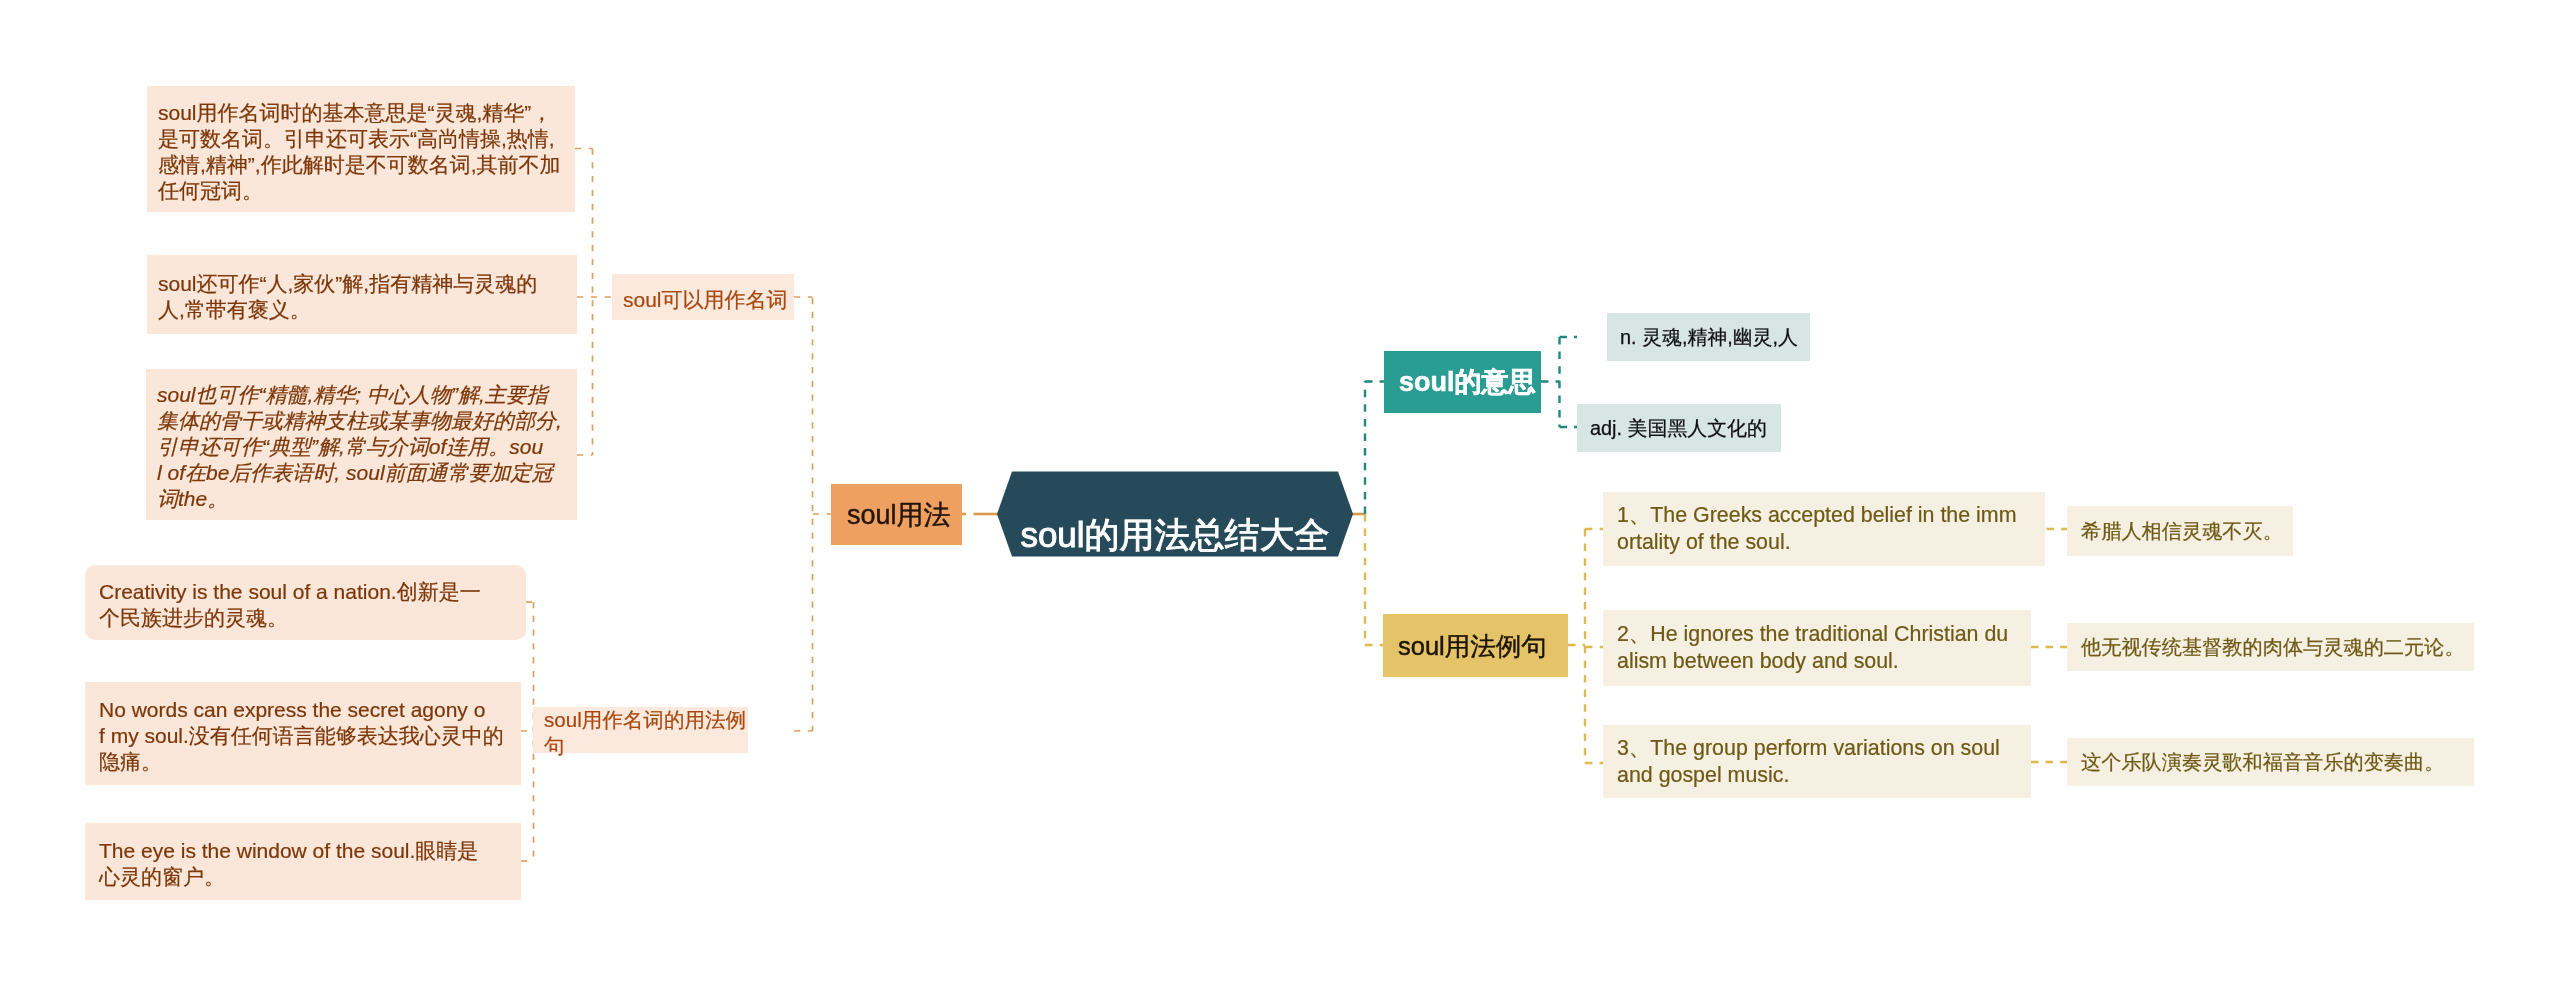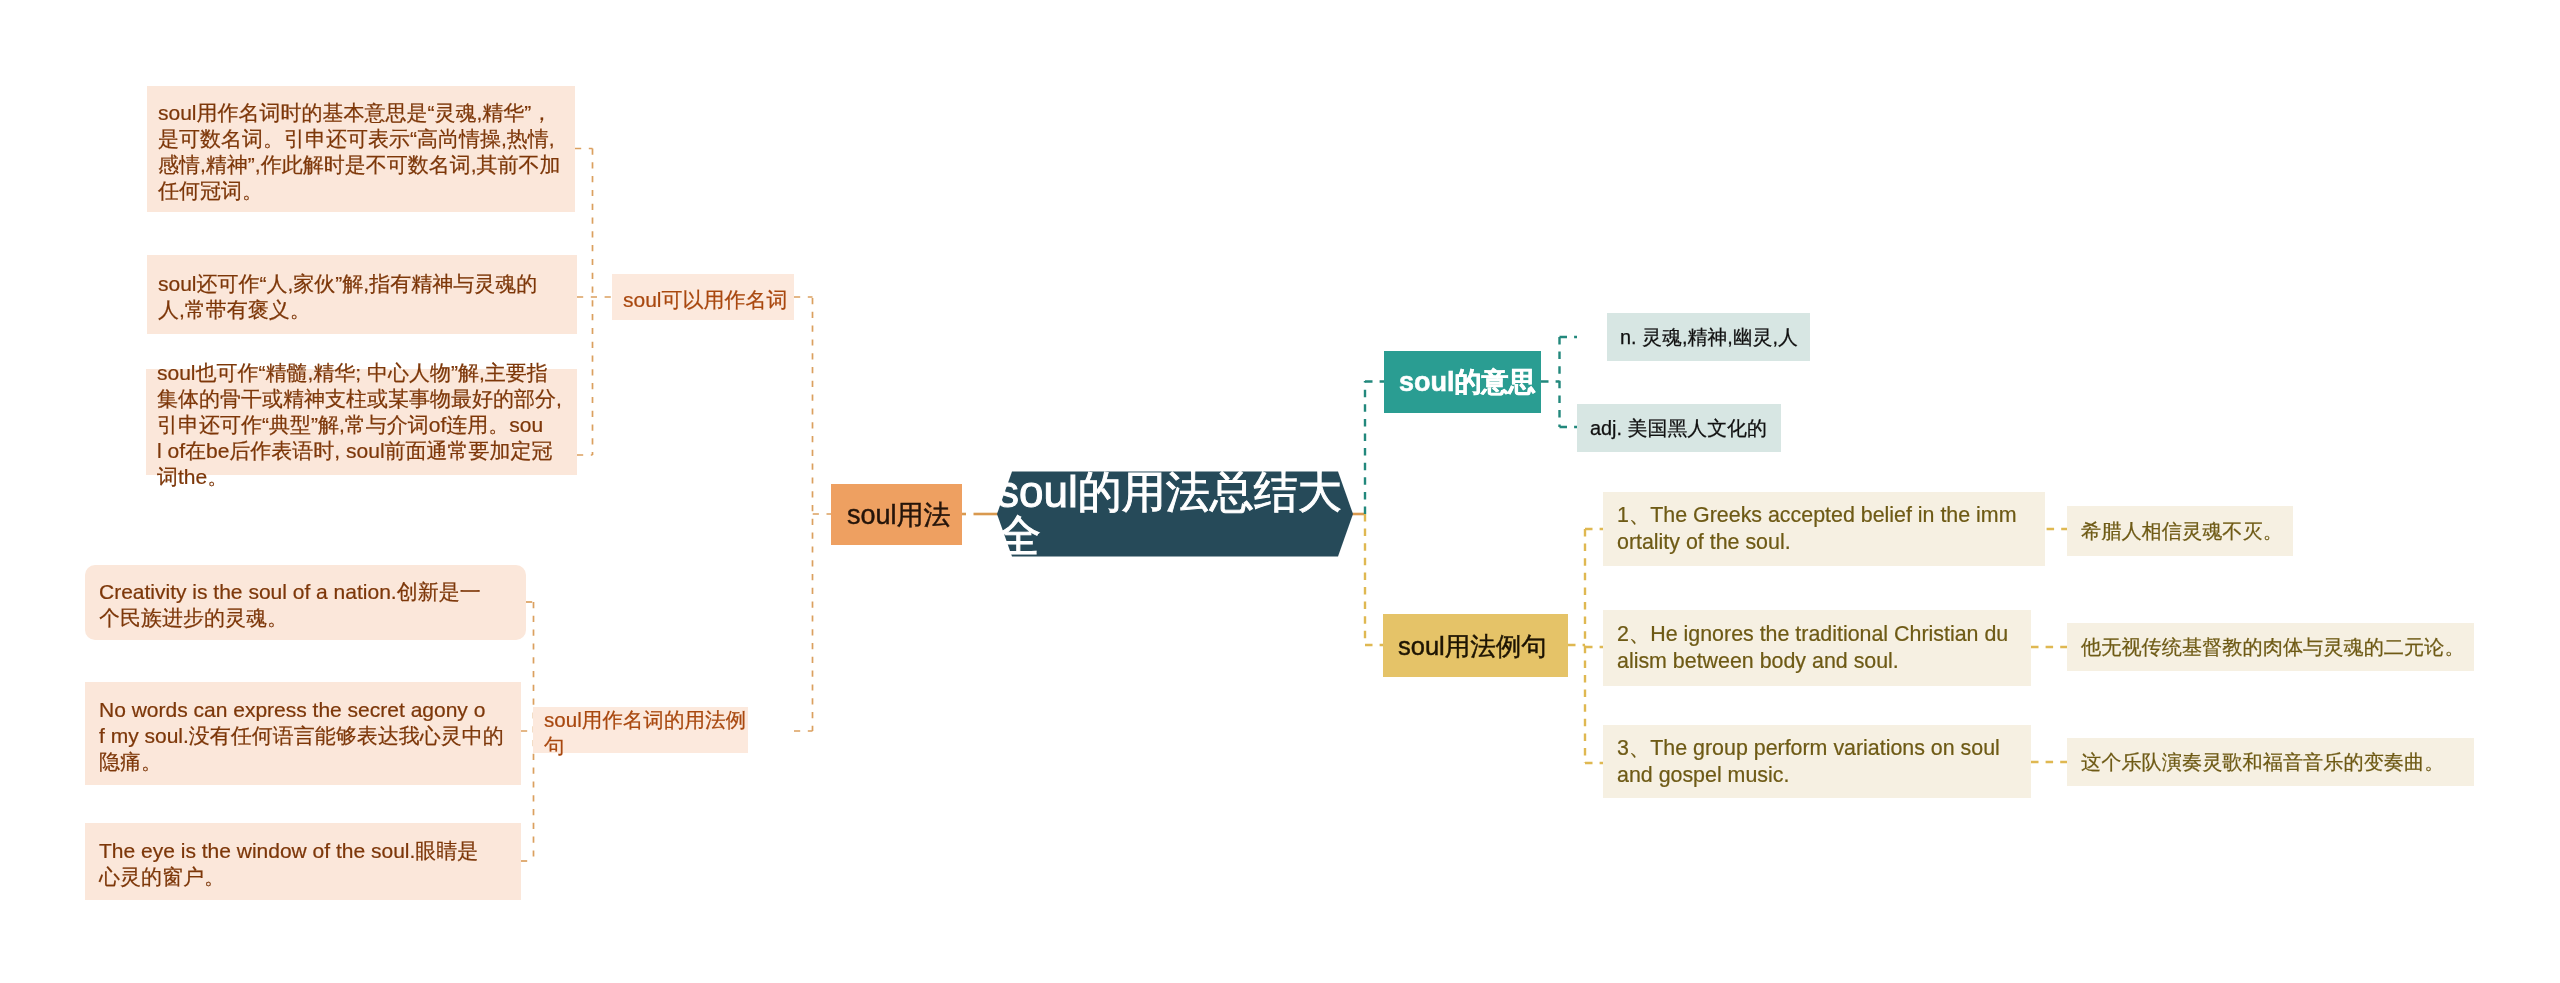--- a/index.html
+++ b/index.html
@@ -19,22 +19,22 @@
   .pinkBranchWide{font-size:20.55px;}
   .orangeBranch{background:#eea061;color:#24140a;font-size:27px;line-height:34px;padding-left:16px;-webkit-text-stroke:0.45px currentColor;}
   .tealBranch{background:#2a9d92;color:#ffffff;font-size:27px;line-height:34px;padding-left:15px;font-weight:bold;-webkit-text-stroke:0.55px #ffffff;}
   .goldBranch{background:#e5c368;color:#1d1403;font-size:25.5px;line-height:34px;padding-left:15px;-webkit-text-stroke:0.45px currentColor;}
   .tealLeaf {background:#d7e6e3;color:#111111;font-size:19.9px;line-height:27px;padding-left:13px;-webkit-text-stroke:0.25px currentColor;}
   .creamLeaf{background:#f6f0e2;color:#6e5a15;font-size:21.4px;line-height:27px;padding-left:14px;-webkit-text-stroke:0.22px currentColor;}
   .creamLeafZh{font-size:20.2px;}
 
   .hexWrap{position:absolute;z-index:3;}
   .hexText{position:absolute;left:0;top:0;width:100%;height:100%;
-           display:flex;align-items:center;justify-content:center;
-           color:#ffffff;font-size:44px;line-height:44px;
+           display:flex;align-items:flex-end;justify-content:center;
+           color:#ffffff;font-size:35px;line-height:44px;
            -webkit-text-stroke:0.95px #ffffff;}
 </style>
 </head>
 <body>
 
 <div id="canvas">
 
   <svg class="lines" viewBox="0 0 2560 983">
 
     <g stroke="#dba05f" fill="none" stroke-width="1.7" stroke-dasharray="6.2 7.6">
@@ -92,21 +92,21 @@
   <div class="node pinkLeaf" style="left:147px;top:86px;width:428px;height:126px;">
     <span>soul用作名词时的基本意思是“灵魂,精华”，
 是可数名词。引申还可表示“高尚情操,热情,
 感情,精神”,作此解时是不可数名词,其前不加
 任何冠词。</span>
   </div>
   <div class="node pinkLeaf" style="left:147px;top:255px;width:430px;height:79px;">
     <span>soul还可作“人,家伙”解,指有精神与灵魂的
 人,常带有褒义。</span>
   </div>
-  <div class="node pinkLeaf" style="left:146px;top:369px;width:431px;height:106px;">
+  <div class="node pinkLeaf" style="left:146px;top:369px;width:431px;height:151px;font-style:italic;">
     <span>soul也可作“精髓,精华; 中心人物”解,主要指
 集体的骨干或精神支柱或某事物最好的部分,
 引申还可作“典型”解,常与介词of连用。sou
 l of在be后作表语时, soul前面通常要加定冠
 词the。</span>
   </div>
 
   <div class="node pinkBranch" style="left:612px;top:274px;width:182px;height:46px;">
     <span>soul可以用作名词</span>
   </div>

